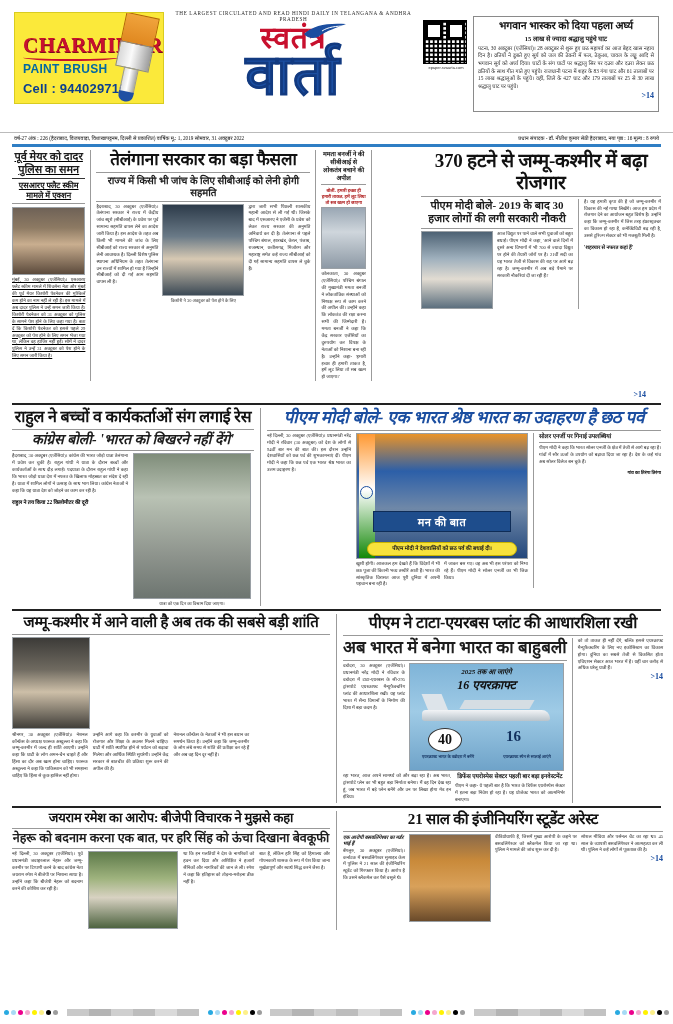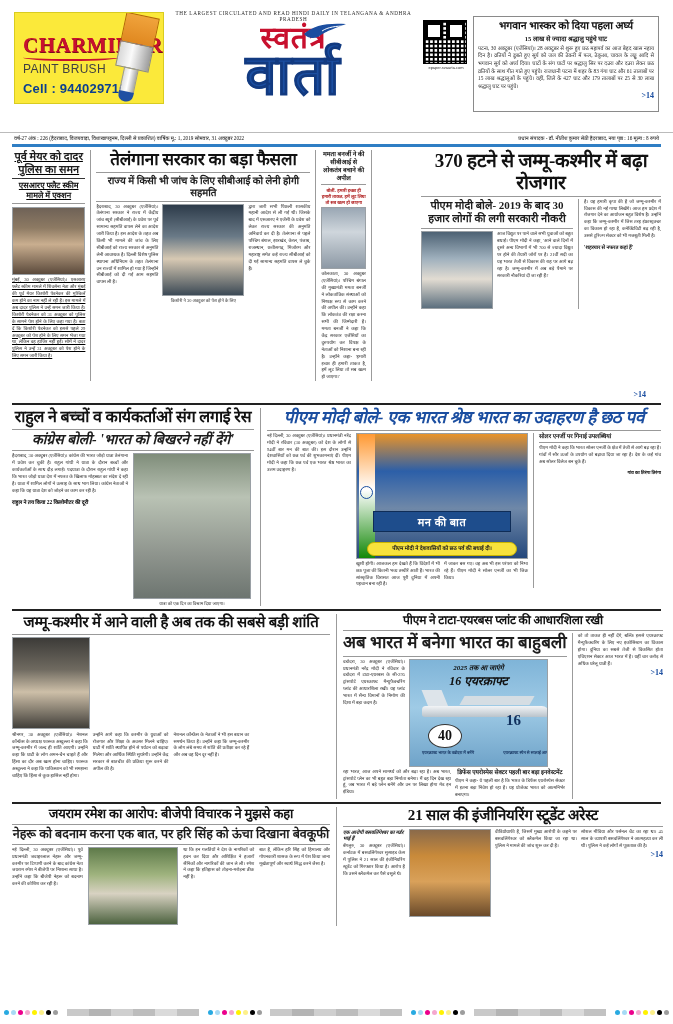--- a/index.html
+++ b/index.html
@@ -22,21 +22,21 @@
     color:#c8102e; letter-spacing:0.5px; position:absolute; left:8px; top:20px;
     text-shadow:0.5px 0.5px 0 #7a0b1c;
   }
   .ad-charminar .brand sup { font-size:8px; vertical-align:super; }
   .ad-charminar .swoosh {
     position:absolute; left:8px; top:41px; width:96px; height:7px;
     border-bottom:2.5px solid #c8102e; border-radius:0 0 50% 50%;
   }
   .ad-charminar .sub {
     position:absolute; left:8px; top:49px; font-family:"Liberation Sans",sans-serif;
-    font-weight:normal; font-size:12px; color:#404040; letter-spacing:0.3px;
+    font-weight:bold; font-size:12px; color:#0369a1; letter-spacing:0.3px;
   }
   .ad-charminar .cell {
     position:absolute; left:8px; top:68px; font-family:"Liberation Sans",sans-serif;
     font-weight:bold; font-size:13px; color:#0b3f8f; letter-spacing:0.2px;
   }
   .brush {
     position:absolute; right:-4px; top:2px; width:60px; height:88px;
     transform:rotate(12deg);
   }
   .brush .bristles{ position:absolute; left:10px; top:0; width:34px; height:30px;
@@ -370,39 +370,39 @@
         <div class="body-text" style="width:76px;">श्रीनगर, 30 अक्टूबर (एजेंसियां)। नेशनल कॉन्फ्रेंस के अध्यक्ष फारूक अब्दुल्ला ने कहा कि जम्मू-कश्मीर में जल्द ही शांति आएगी। उन्होंने कहा कि घाटी के लोग अमन-चैन चाहते हैं और हिंसा का दौर अब खत्म होना चाहिए। फारूक अब्दुल्ला ने कहा कि पाकिस्तान को भी समझना चाहिए कि हिंसा से कुछ हासिल नहीं होगा।</div>
         <div class="body-text" style="width:76px;">उन्होंने आगे कहा कि कश्मीर के युवाओं को रोजगार और शिक्षा के अवसर मिलने चाहिए। घाटी में शांति स्थापित होने से पर्यटन को बढ़ावा मिलेगा और आर्थिक स्थिति सुधरेगी। उन्होंने केंद्र सरकार से बातचीत की प्रक्रिया शुरू करने की अपील की है।</div>
         <div class="body-text" style="width:76px;">नेशनल कॉन्फ्रेंस के नेताओं ने भी इस बयान का समर्थन किया है। उन्होंने कहा कि जम्मू-कश्मीर के लोग लंबे समय से शांति की प्रतीक्षा कर रहे हैं और अब वह दिन दूर नहीं है।</div>
         <div class="body-text" style="width:76px;"></div>
       </div>
     </div>
 
     <div class="vline"></div>
 
     <div style="width:320px;">
-      <div class="hl-main" style="font-size:12px;">पीएम ने टाटा-एयरबस प्लांट की आधारशिला रखी</div>
+      <div class="hl-main" style="font-size:16px;">पीएम ने टाटा-एयरबस प्लांट की आधारशिला रखी</div>
       <div class="hr-thin"></div>
       <div style="display:flex; gap:5px;">
         <div style="width:226px;">
           <div class="hl-sub" style="font-size:17px; text-align:center;">अब भारत में बनेगा भारत का बाहुबली</div>
           <div class="hr-thin"></div>
           <div style="display:flex; gap:4px; margin-top:2px;">
             <div class="body-text" style="width:62px;">वडोदरा, 30 अक्टूबर (एजेंसियां)। प्रधानमंत्री नरेंद्र मोदी ने रविवार के वडोदरा में टाटा-एयरबस के सी-295 ट्रांसपोर्ट एयरक्राफ्ट मैन्युफैक्चरिंग प्लांट की आधारशिला रखी। यह प्लांट भारत में सैन्य विमानों के निर्माण की दिशा में बड़ा कदम है।</div>
-            <div style="width:139px;">
+            <div style="width:155px;">
               <div class="photo ph-plane plane-info" style="height:108px;">
                 <div class="t1">2025 तक आ जाएंगे</div>
                 <div class="t2">16 एयरक्राफ्ट</div>
                 <div class="plane-body">
                   <div class="tail"></div>
                     <div class="wing"></div>
                     <div class="fuse"></div>
                 </div>
                 <div class="bubble" style="left:18px; top:64px;">40</div>
-                <div style="position:absolute; left:96px; top:52px; font-weight:bold; font-size:15px; color:#12315e;">16</div>
+                <div style="position:absolute; left:96px; top:64px; font-weight:bold; font-size:15px; color:#12315e;">16</div>
                 <div class="stat-cap" style="position:absolute; left:6px; top:90px; width:64px; text-align:center;">एयरक्राफ्ट भारत के वडोदरा में बनेंगे</div>
                 <div class="stat-cap" style="position:absolute; left:84px; top:90px; width:66px; text-align:center;">एयरक्राफ्ट स्पेन से सप्लाई आएंगे</div>
               </div>
             </div>
           </div>
           <div style="display:flex; gap:4px; margin-top:2px;">
             <div class="body-text" style="width:108px;">रहा भारत, आज अपने सामर्थ्य को और बढ़ा रहा है। अब भारत, ट्रांसपोर्ट प्लेन का भी बहुत बड़ा निर्माता बनेगा। मैं वह दिन देख रहा हूं, जब भारत में बड़े प्लेन बनेंगे और उन पर लिखा होगा मेड इन इंडिया।</div>
             <div style="width:110px;">
               <div class="kicker" style="font-size:6px;">डिफेंस एयरोस्पेस सेक्टर पहली बार बड़ा इनवेस्टमेंट</div>
               <div class="body-text" style="margin-top:2px;">पीएम ने कहा- ये पहली बार है कि भारत के डिफेंस एयरोस्पेस सेक्टर में इतना बड़ा निवेश हो रहा है। यह प्रोजेक्ट भारत को आत्मनिर्भर बनाएगा।</div>

